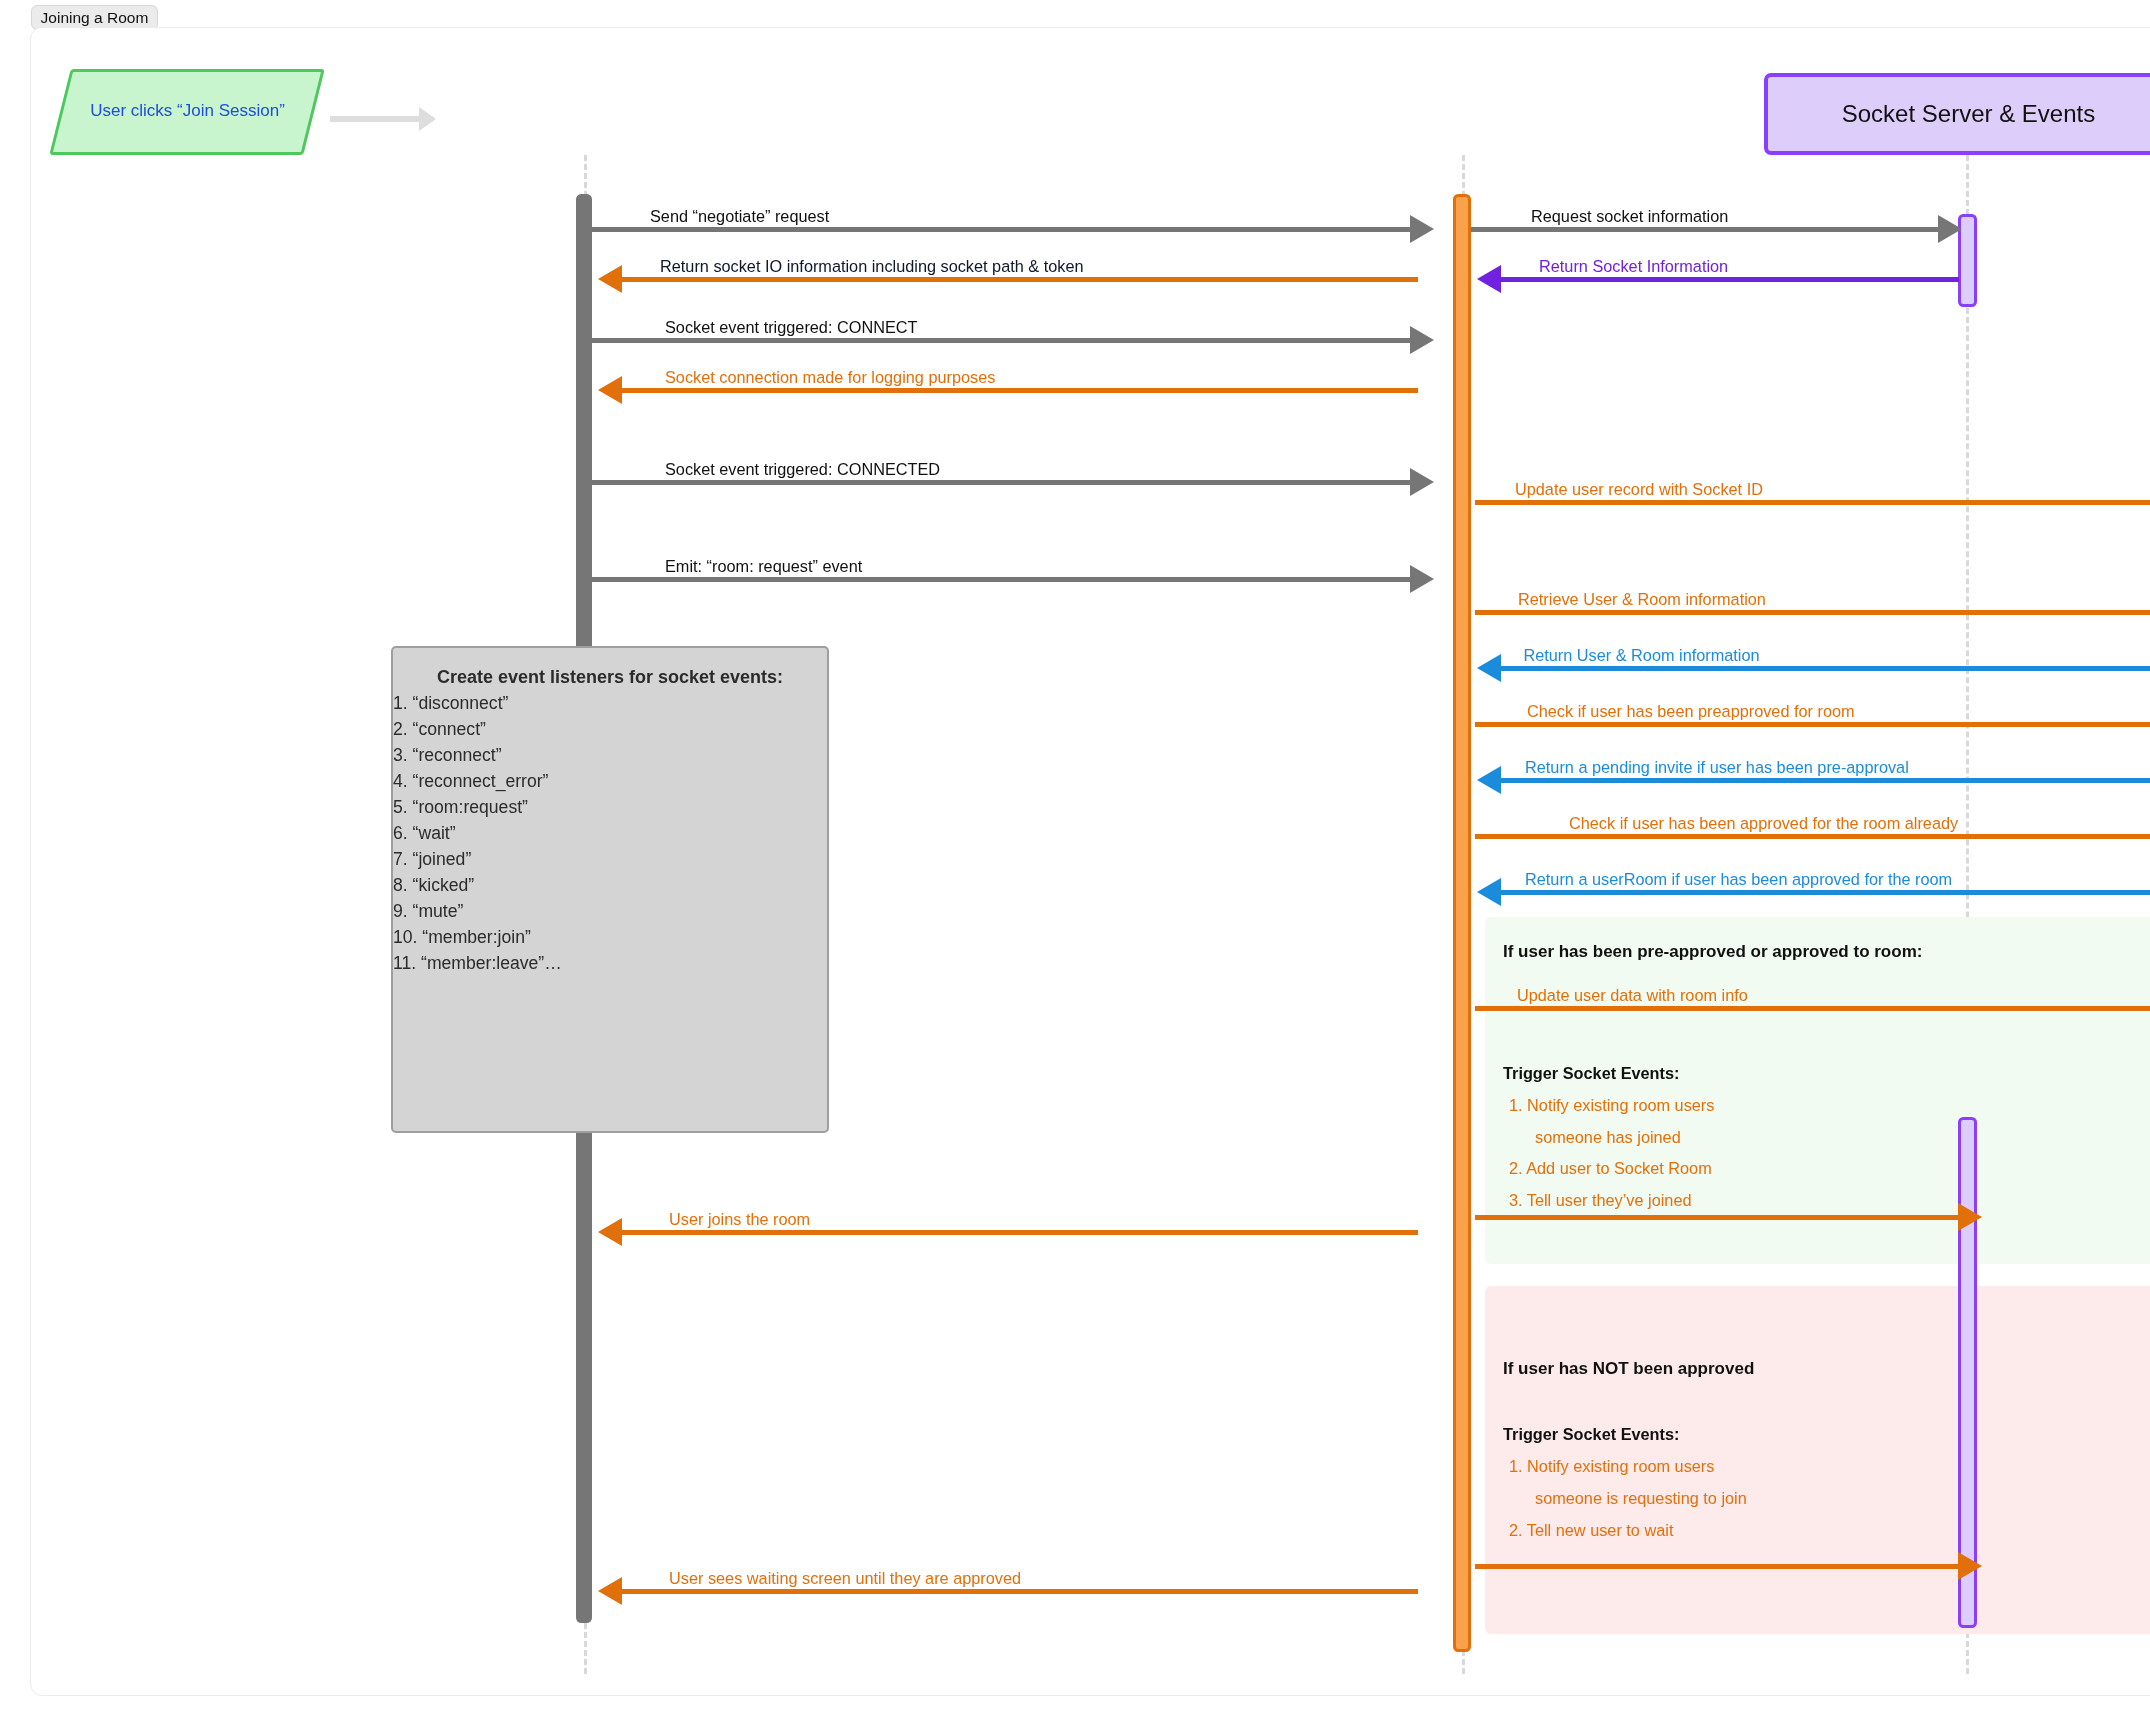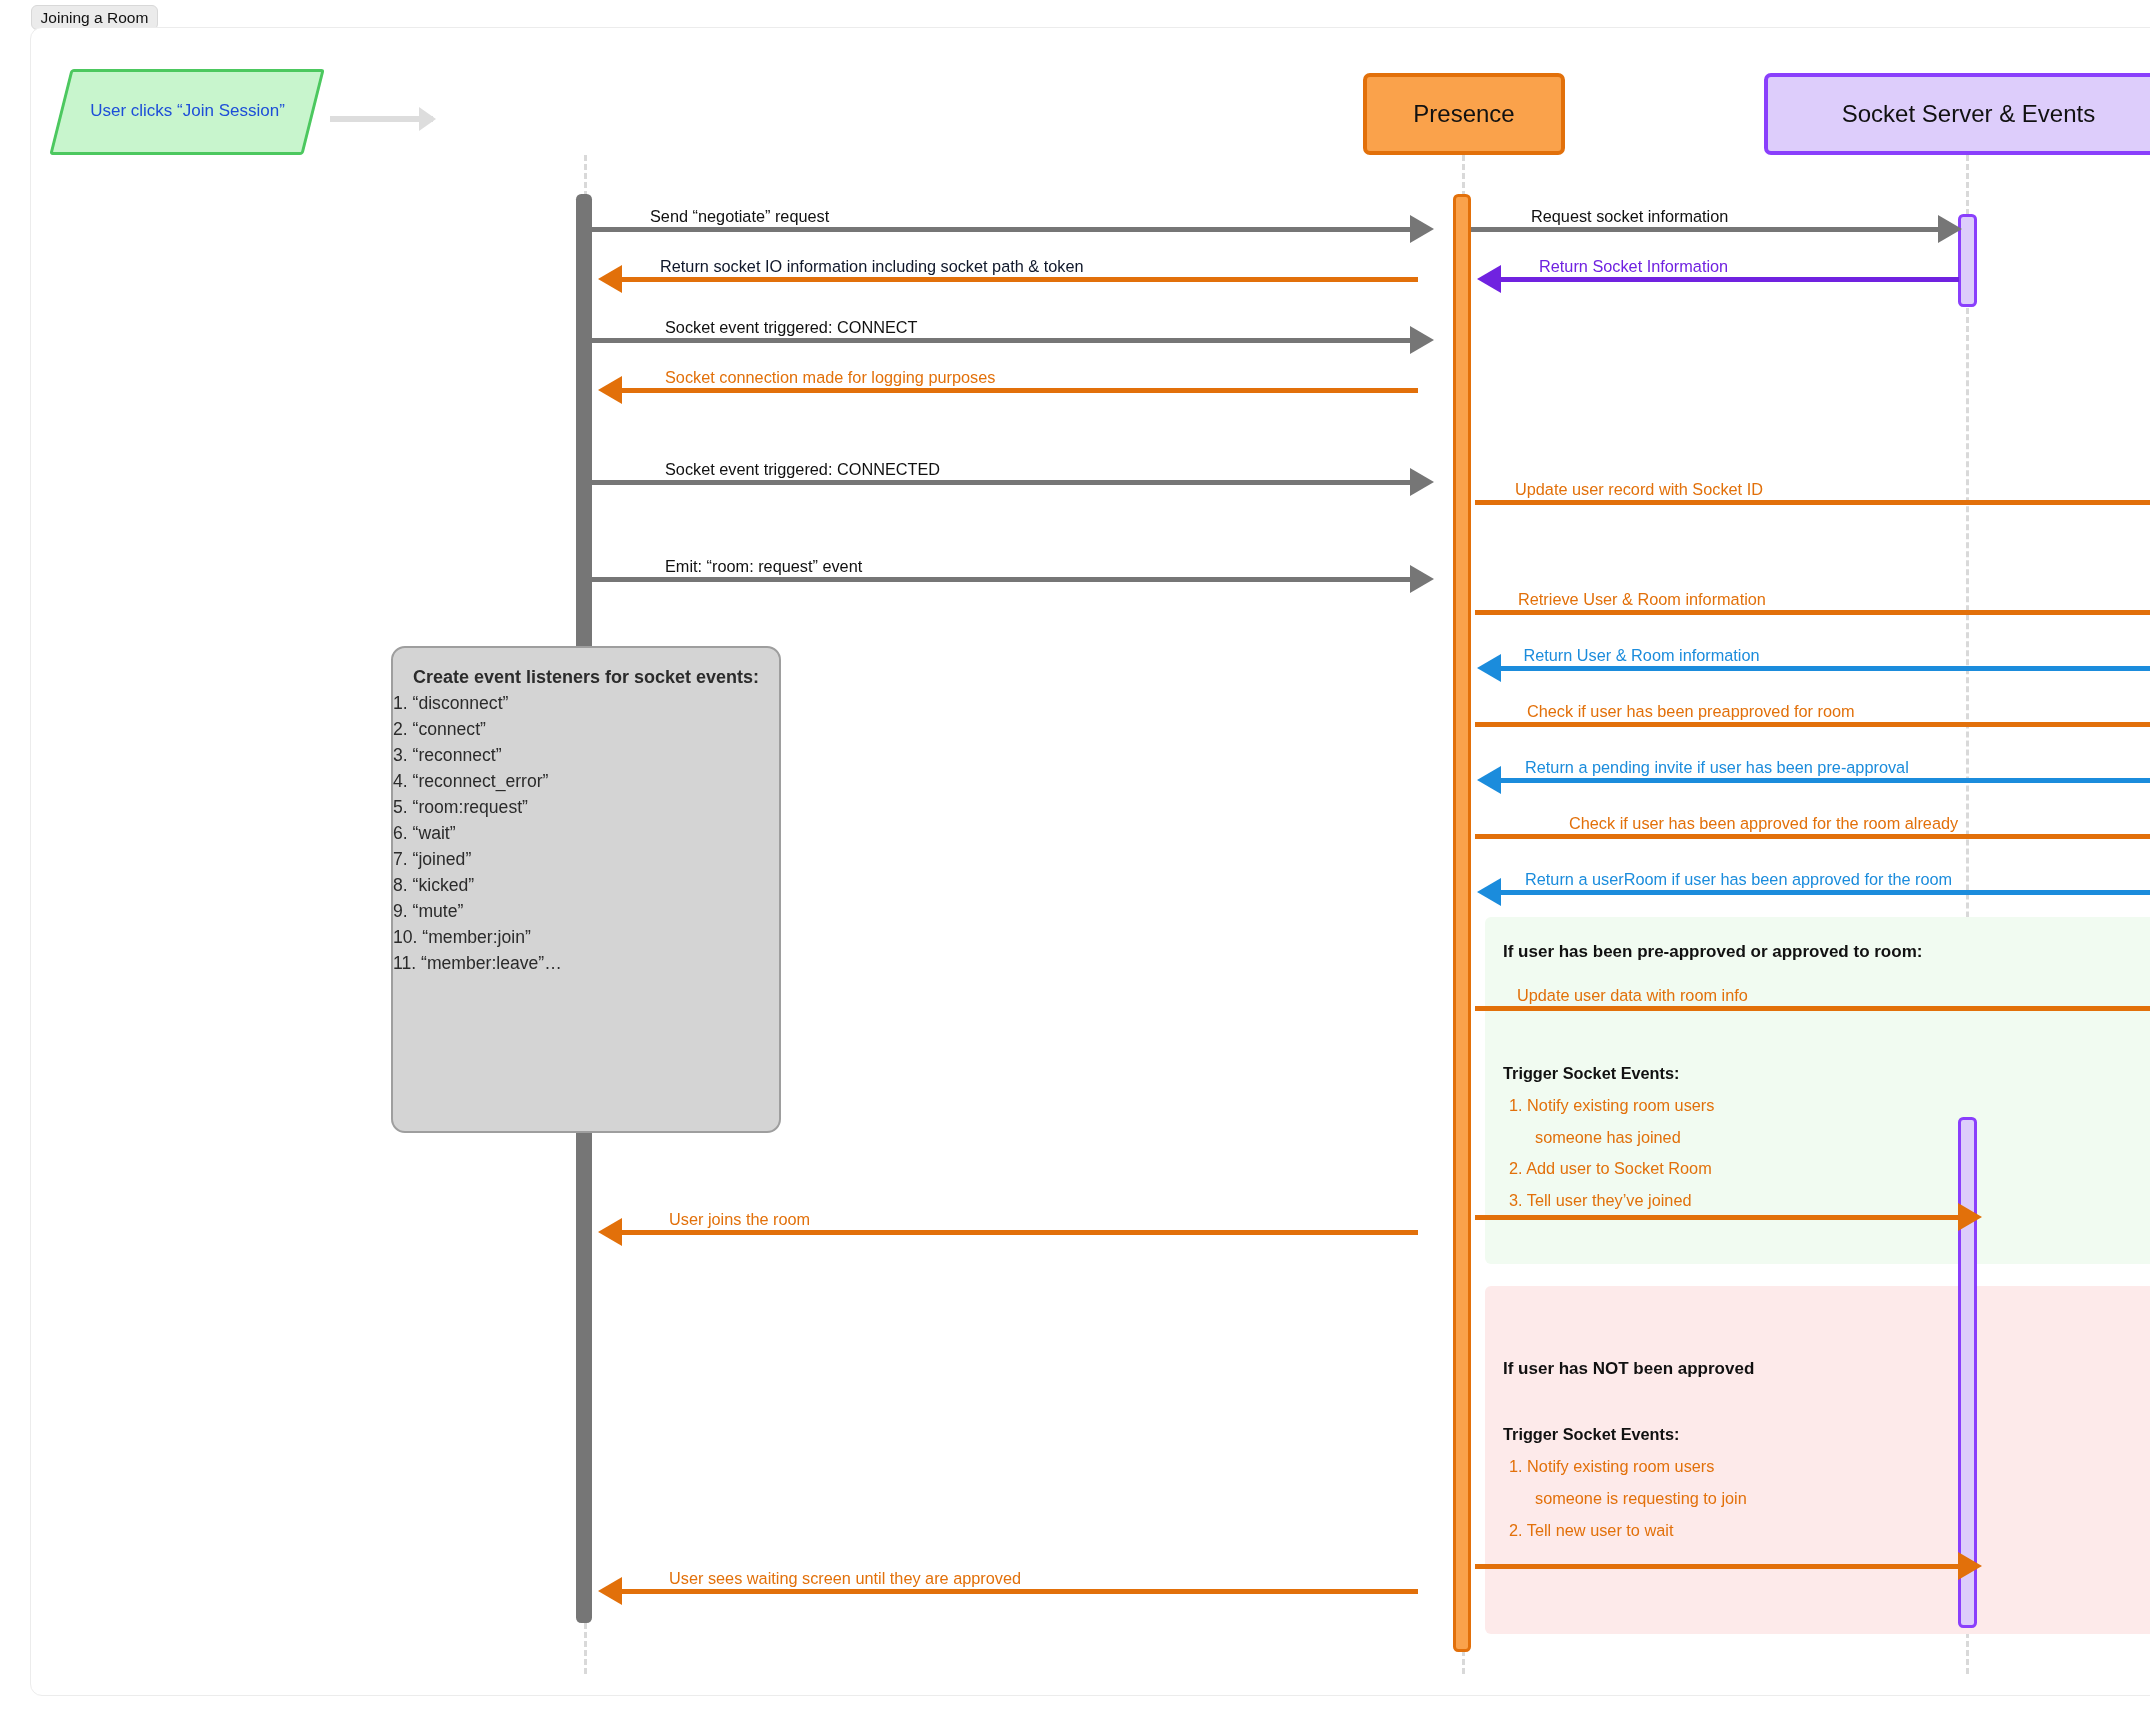--- a/index.html
+++ b/index.html
@@ -126,24 +126,24 @@
   }
   .msg.right .head{
     position:absolute;right:-1.7px;top:-12.5px;width:0;height:0;
   }
   .msg.left .head{
     position:absolute;left:-1.7px;top:-12.5px;width:0;height:0;
   }
   
   .note{
     position:absolute;
-    left:391px;top:646px;width:390px;height:487px;
+    left:391px;top:646px;width:438px;height:487px;
     background:#d4d4d4;
     border:2.6px solid #9e9e9e;
-    border-radius:14px;
+    border-radius:5px;
     box-sizing:border-box;
     padding-top:15.5px;
   }
   .note-title{
     font-size:18px;font-weight:bold;color:#2b2b2b;
     text-align:center;line-height:1.45;padding:0 17px;
   }
   .note-list{
     margin:0;padding:0;list-style:none;
     text-align:left;font-size:17.6px;color:#2b2b2b;line-height:1.48;
@@ -158,23 +158,20 @@
   <div id="frame"></div>
 
   <div class="lifeline" style="left:584px;top:155px;height:1519px;"></div>
   <div class="lifeline" style="left:1462px;top:155px;height:1519px;"></div>
   <div class="lifeline" style="left:1966px;top:155px;height:1519px;"></div>
 
   <div class="startnode"></div>
   <div class="startnode-label">User clicks “Join Session”</div>
   <div class="startarrow"></div>
 
-  <div class="actor presence">
-    <span>Presence</span>
-  </div>
   <div class="actor socket">
     <span>Socket Server &amp; Events</span>
   </div>
 
   <div class="altblock alt-green" style="left:1485px;top:917px;width:845px;height:347px;"></div>
   <div class="altblock alt-red" style="left:1485px;top:1286px;width:845px;height:348px;"></div>
 
   <div class="activation act-frontend" style="left:576px;top:194px;width:16.3px;height:1429px;"></div>
 
   <div class="activation act-presence" style="left:1453px;top:194px;width:18px;height:1458px;"></div>

